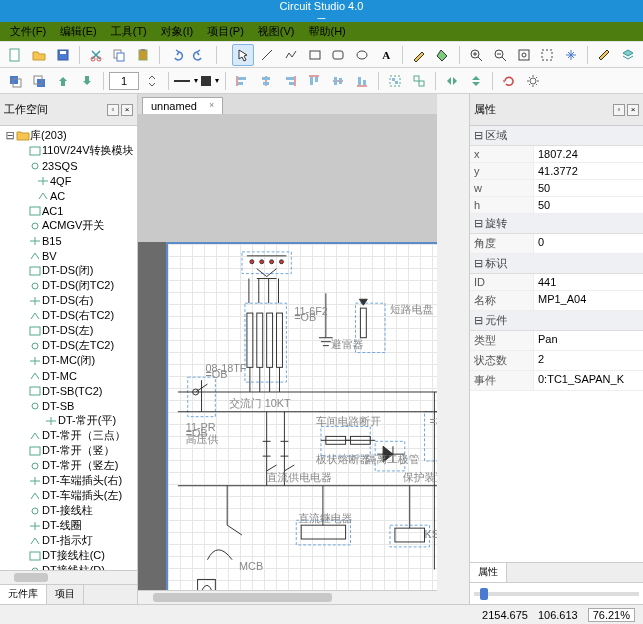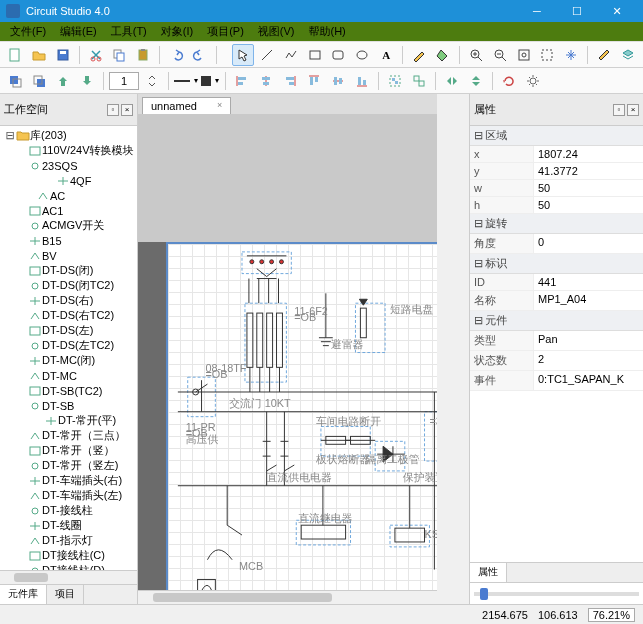--- a/index.html
+++ b/index.html
@@ -1,17 +1,17 @@
 <!DOCTYPE html>
 <html><head>
 <meta charset="utf-8">
 <style>
   * { box-sizing: border-box; margin: 0; padding: 0; font-family: "Microsoft YaHei", Arial, sans-serif; font-size: 11px; }
   body { width: 643px; height: 624px; background: #f0f0f0; display: flex; flex-direction: column; overflow: hidden; }
-  .titlebar { height: 22px; background: #1e90d8; color: #fff; display: flex; align-items: center; padding: 0 6px; }
+  .titlebar { height: 22px; background: #1e90d8; color: #fff; display: flex; align-items: center; padding: 0 6px; flex-direction: column; }
   .titlebar .icon { width: 14px; height: 14px; background: #2b6cb0; border-radius: 2px; margin-right: 6px; }
   .titlebar .spacer { flex: 1; }
   .winbtn { width: 40px; height: 22px; display: flex; align-items: center; justify-content: center; color: #fff; }
   .menubar { height: 20px; background: #4d7c0f; display: flex; align-items: center; padding: 0 4px; gap: 2px; border-bottom: 1px solid #e0e0e0; }
   .menubar span { padding: 2px 6px; }
   .toolbar { height: 26px; background: #fafafa; border-bottom: 1px solid #d0d0d0; display: flex; align-items: center; padding: 0 4px; gap: 2px; }
   .tbtn { width: 22px; height: 22px; border: 1px solid transparent; display: flex; align-items: center; justify-content: center; background: #fff0; border-radius: 2px; }
   .tsep { width: 1px; height: 18px; background: #ccc; margin: 0 3px; }
   .num-input { width: 30px; height: 18px; border: 1px solid #aaa; text-align: center; background: #fff; }
   .toolbar2 { height: 26px; background: #fafafa; border-bottom: 1px solid #d0d0d0; display: flex; align-items: center; padding: 0 4px; gap: 2px; }
@@ -22,21 +22,21 @@
   .panelhdr-btn { width: 12px; height: 12px; border: 1px solid #999; font-size: 8px; display: flex; align-items: center; justify-content: center; background: #f5f5f5; }
   .tree { flex: 1; overflow: auto; padding: 2px 0; }
   .tree-item { display: flex; align-items: center; height: 15px; padding-left: 4px; white-space: nowrap; font-size: 10px; }
   .tree-item .tog { width: 12px; text-align: center; color: #555; }
   .tree-item .ico { width: 14px; height: 12px; display: inline-flex; align-items: center; justify-content: center; }
   .lefttabs { height: 20px; border-top: 1px solid #ccc; display: flex; background: #eee; }
   .lefttabs span { padding: 2px 8px; border-right: 1px solid #ccc; font-size: 10px; }
   .lefttabs span.active { background: #fff; }
   .center { flex: 1; display: flex; flex-direction: column; background: #808080; overflow: hidden; }
   .doctabs { height: 20px; background: #dcdcdc; display: flex; align-items: flex-end; padding-left: 4px; }
-  .doctab { background: #fff; padding: 2px 8px; border: 1px solid #aaa; border-bottom: none; display: flex; align-items: flex-start; gap: 20px; font-size: 10px; }
+  .doctab { background: #fff; padding: 2px 8px; border: 1px solid #aaa; border-bottom: none; display: flex; align-items: flex-start; gap: 12px; font-size: 10px; }
   .doctab .close { font-size: 9px; color: #888; }
   .canvas-area { flex: 1; position: relative; background: #6b6b6b; overflow: hidden; }
   .paper { position: absolute; left: 28px; top: 128px; width: 300px; height: 400px; background: #fff; border: 2px solid #5b8bc9; }
   .grid { position: absolute; inset: 0; background-image: linear-gradient(#e6e6e6 1px, transparent 1px), linear-gradient(90deg, #e6e6e6 1px, transparent 1px); background-size: 12px 12px; }
   .schematic { position: absolute; inset: 0; }
   .hscroll { height: 14px; background: #eee; border-top: 1px solid #ccc; display: flex; }
   .hscroll .track { flex: 1; background: #f0f0f0; position: relative; }
   .hscroll .thumb { position: absolute; left: 10%; width: 25%; top: 2px; bottom: 2px; background: #c8c8c8; border-radius: 3px; }
   .rightpanel { width: 174px; background: #fff; border-left: 1px solid #ccc; display: flex; flex-direction: column; margin-left: 32px; }
   .propgrid { flex: 1; overflow: auto; font-size: 10px; }
@@ -379,21 +379,21 @@
           </div>
           <div class="tree-item" style="padding-left: 16px;">
             <span class="tog"></span>
             <span class="ico">
               <svg width="12" height="10">
                 <circle cx="6" cy="5" r="3" fill="none" stroke="#5a8"></circle>
               </svg>
             </span>
             <span>23SQS</span>
           </div>
-          <div class="tree-item" style="padding-left: 16px; margin-left: 28px;">
+          <div class="tree-item" style="padding-left: 24px;">
             <span class="tog"></span>
             <span class="ico">
               <svg width="12" height="10">
                 <line x1="1" y1="5" x2="11" y2="5" stroke="#5a8"></line>
                 <line x1="6" y1="1" x2="6" y2="9" stroke="#5a8"></line>
               </svg>
             </span>
             <span>4QF</span>
           </div>
           <div class="tree-item" style="padding-left: 24px;">

